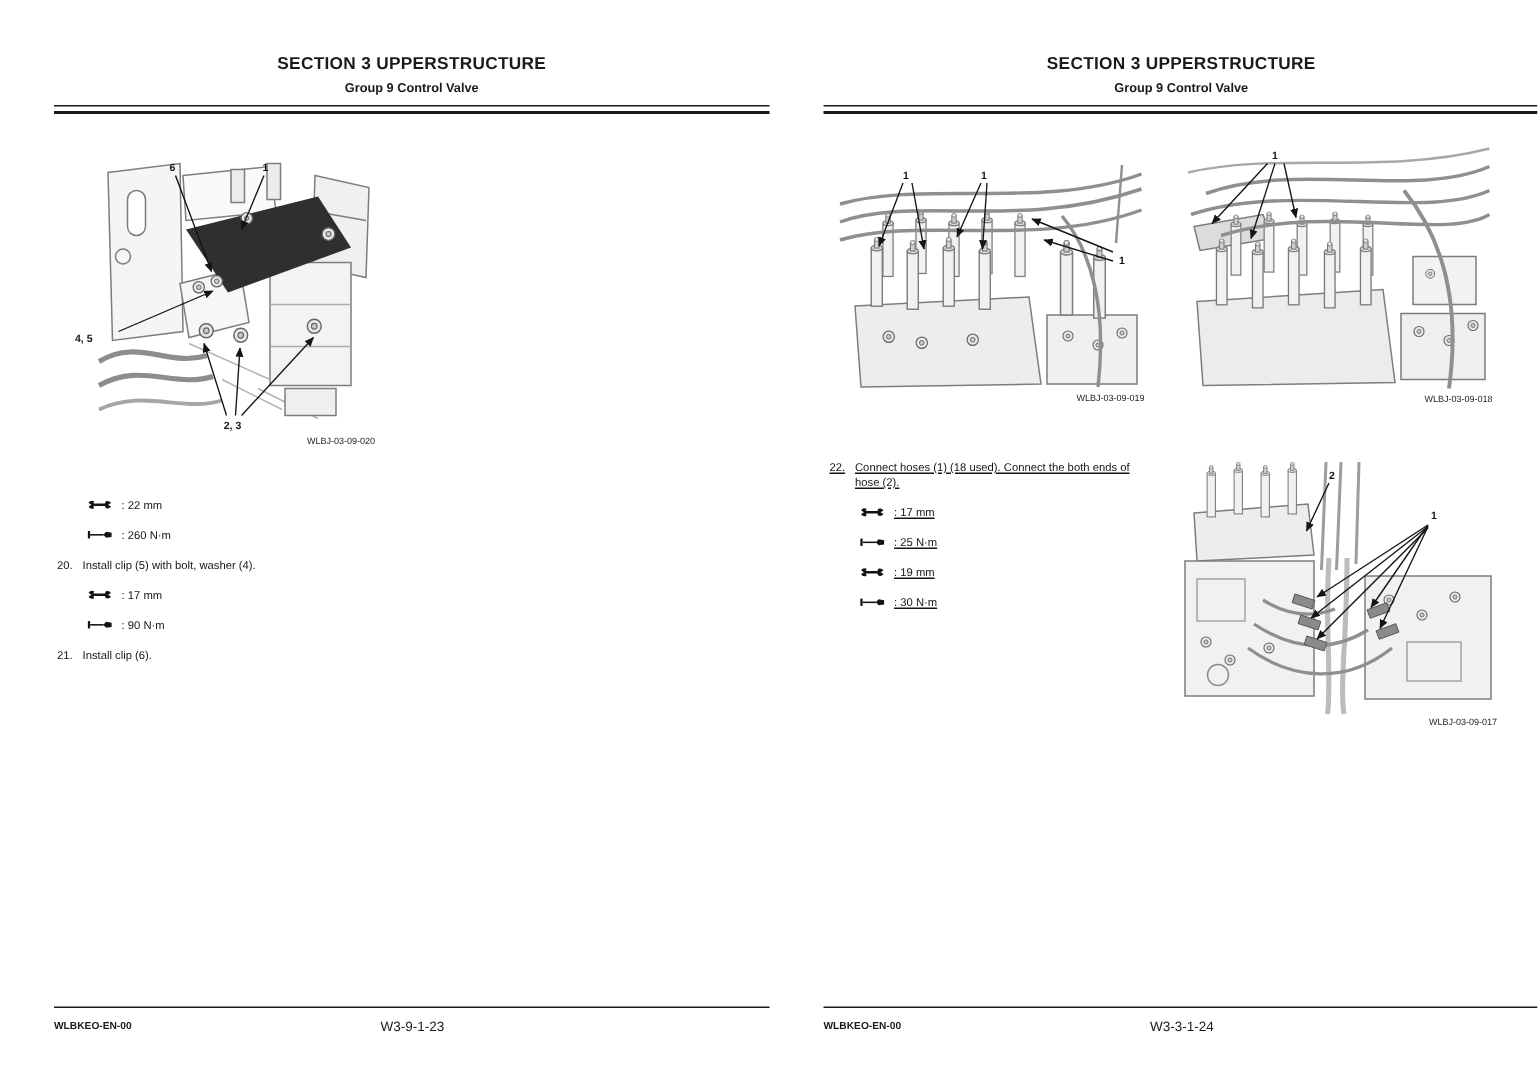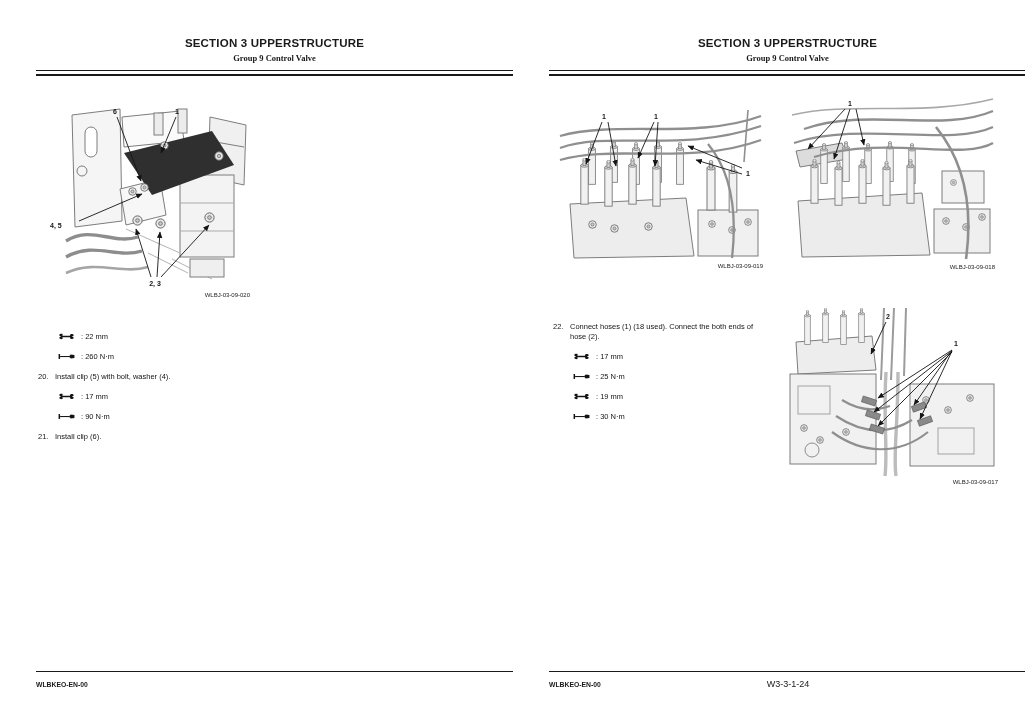--- a/index.html
+++ b/index.html
@@ -4,21 +4,21 @@
 <style>
   html,body{margin:0;padding:0;background:#ffffff;}
   .sheet{position:relative;width:1025px;height:724px;background:#fff;overflow:hidden;
          font-family:"Liberation Sans",sans-serif;color:#1a1a1a;}
   .page{position:absolute;top:0;width:512px;height:724px;background:#fff;padding-left:37px;}
   .page-left{left:0;}
   .page-right{left:513px;}
 
   .hdr{position:absolute;top:37px;left:0;width:100%;text-align:center;}
   .hdr-section{font-size:11.5px;font-weight:bold;letter-spacing:.2px;}
-  .hdr-group{font-size:8.5px;font-weight:bold;margin-top:4px;font-family:Liberation Serif, serif;}
+  .hdr-group{font-size:8.5px;font-weight:bold;margin-top:4px;}
   .rule-double{position:absolute;top:70px;left:36px;right:35px;height:3px;
                border-top:1.4px solid #1a1a1a;border-bottom:2px solid #1a1a1a;}
 
   figure.fig{position:absolute;margin:0;}
   figure.fig svg{overflow:visible;display:block;}
   figure.fig figcaption{font-size:6px;color:#222;text-align:right;margin-top:3px;}
   .fig svg text{font-family:"Liberation Sans",sans-serif;font-size:7px;font-weight:bold;fill:#141414;}
   .arrow line{stroke:#141414;stroke-width:.9;}
 
   .steps{position:absolute;font-size:7.5px;line-height:1.33;color:#151515;}
@@ -146,20 +146,21 @@
       </div>
       <div class="step">
         <span class="num">21.</span>
         <span class="txt">Install clip (6).</span>
       </div>
     </div>
 
     <div class="rule-foot"></div>
     <div class="foot">
       <span class="doc-code">WLBKEO-EN-00</span>
+      <span class="page-num">W3-9-1-23</span>
     </div>
   </section>
 
   <section class="page page-right">
     <header class="hdr">
       <div class="hdr-section">SECTION 3 UPPERSTRUCTURE</div>
       <div class="hdr-group">Group 9 Control Valve</div>
     </header>
     <div class="rule-double"></div>
 
@@ -244,21 +245,21 @@
           <line x1="60" y1="14" x2="44" y2="64" marker-end="url(#ah)"></line>
           <line x1="66" y1="14" x2="74" y2="50" marker-end="url(#ah)"></line>
         </g>
         <g>
           <text x="60" y="11" text-anchor="middle">1</text>
         </g>
       </svg>
       <figcaption>WLBJ-03-09-018</figcaption>
     </figure>
 
-    <div class="steps" style="left:40px;top:322px;width:214px;">
+    <div class="steps" style="left:40px;top:307px;width:214px;text-decoration:underline;">
       <div class="step">
         <span class="num">22.</span>
         <span class="txt">Connect hoses (1) (18 used). Connect the both ends of hose (2).</span>
       </div>
       <div class="spec">
         <svg width="17" height="7" viewBox="0 0 18 7">
           <path d="M1.1,2.1 C1.9,0.7 3.7,0.3 5,1.1 L4.6,2.6 L12.6,2.6 L13.2,1.2 C14.5,0.5 16.2,1 16.9,2.3 L14.9,3.5 L16.9,4.7 C16.2,6 14.5,6.5 13.2,5.8 L12.6,4.4 L4.6,4.4 L5,5.9 C3.7,6.7 1.9,6.3 1.1,4.9 L3.1,3.5 Z" fill="#141414"></path>
         </svg>
         <span>: 17 mm</span>
       </div>

